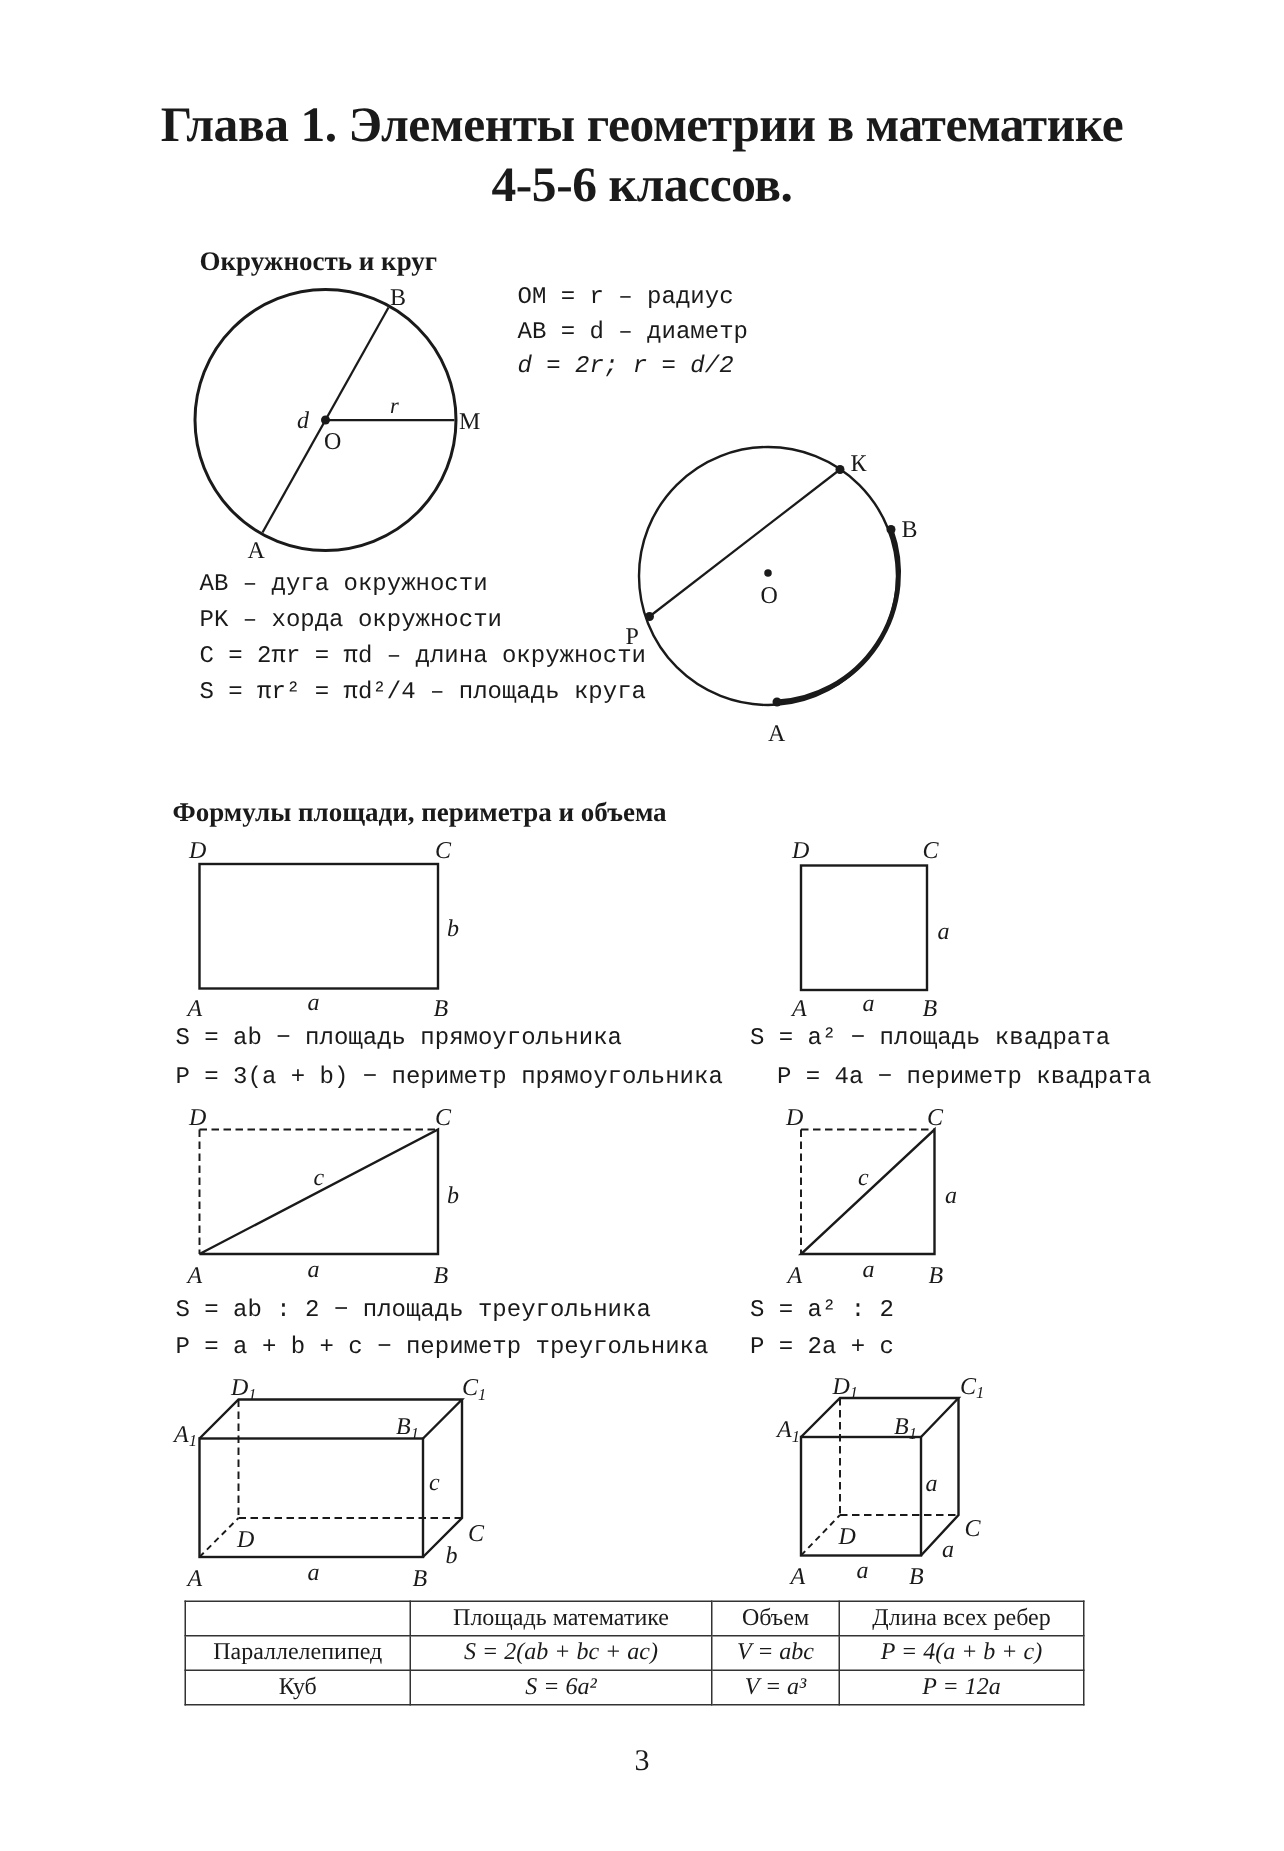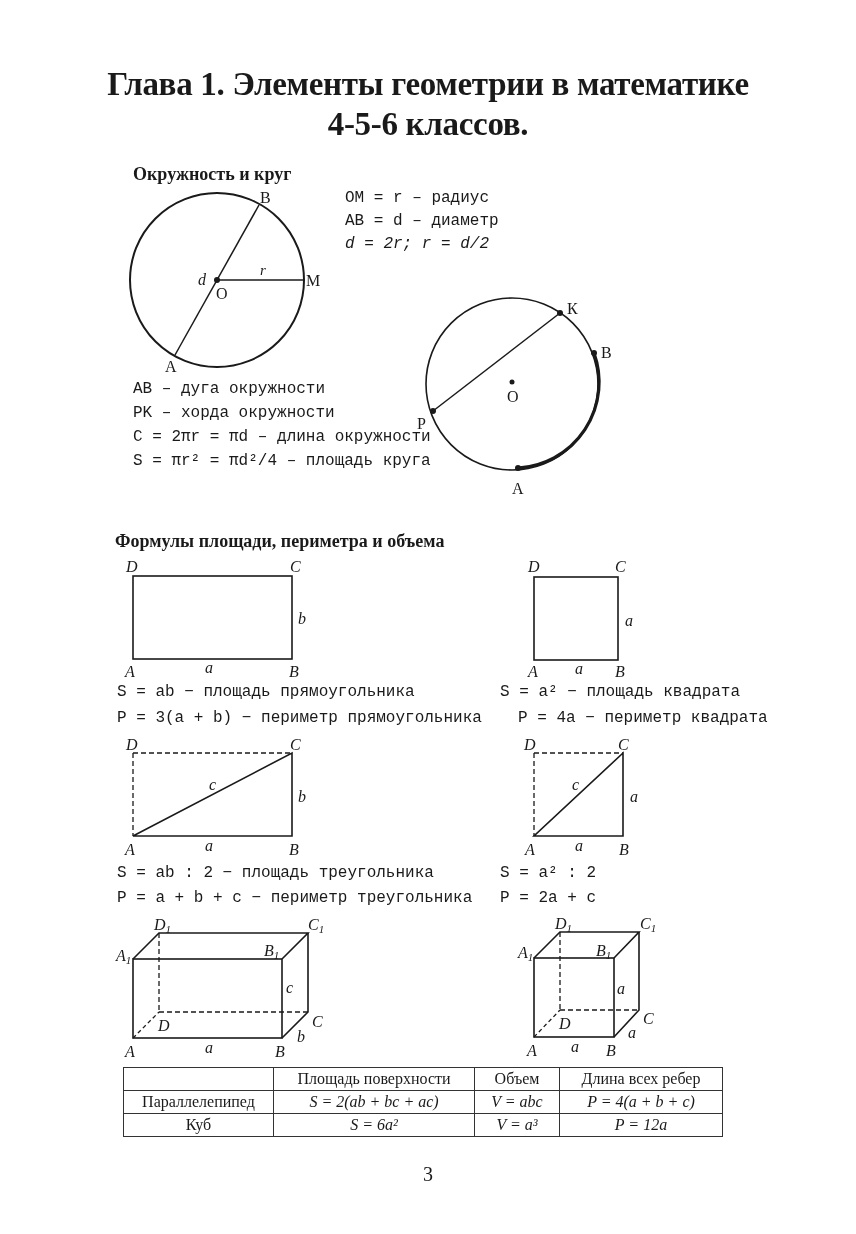--- a/index.html
+++ b/index.html
@@ -165,21 +165,21 @@
 <div class="abs txt" style="left:117px; top:864px;">S = ab : 2  − площадь треугольника</div>
 <div class="abs txt" style="left:117px; top:889px;">P = a + b + c  − периметр треугольника</div>
 
 <div class="abs txt" style="left:500px; top:864px;">S = a² : 2</div>
 <div class="abs txt" style="left:500px; top:889px;">P = 2a + c</div>
 
 <table class="props">
   <tbody>
       <tr>
     <td style="width:137px;"></td>
-    <td style="width:188px;">Площадь поверхности</td>
+    <td style="width:188px;">Площадь математике</td>
     <td style="width:72px;">Объем</td>
     <td style="width:150px;">Длина всех ребер</td>
   </tr>
   <tr>
     <td>Параллелепипед</td>
     <td class="it">S = 2(ab + bc + ac)</td>
     <td class="it">V = abc</td>
     <td class="it">P = 4(a + b + c)</td>
   </tr>
   <tr>

